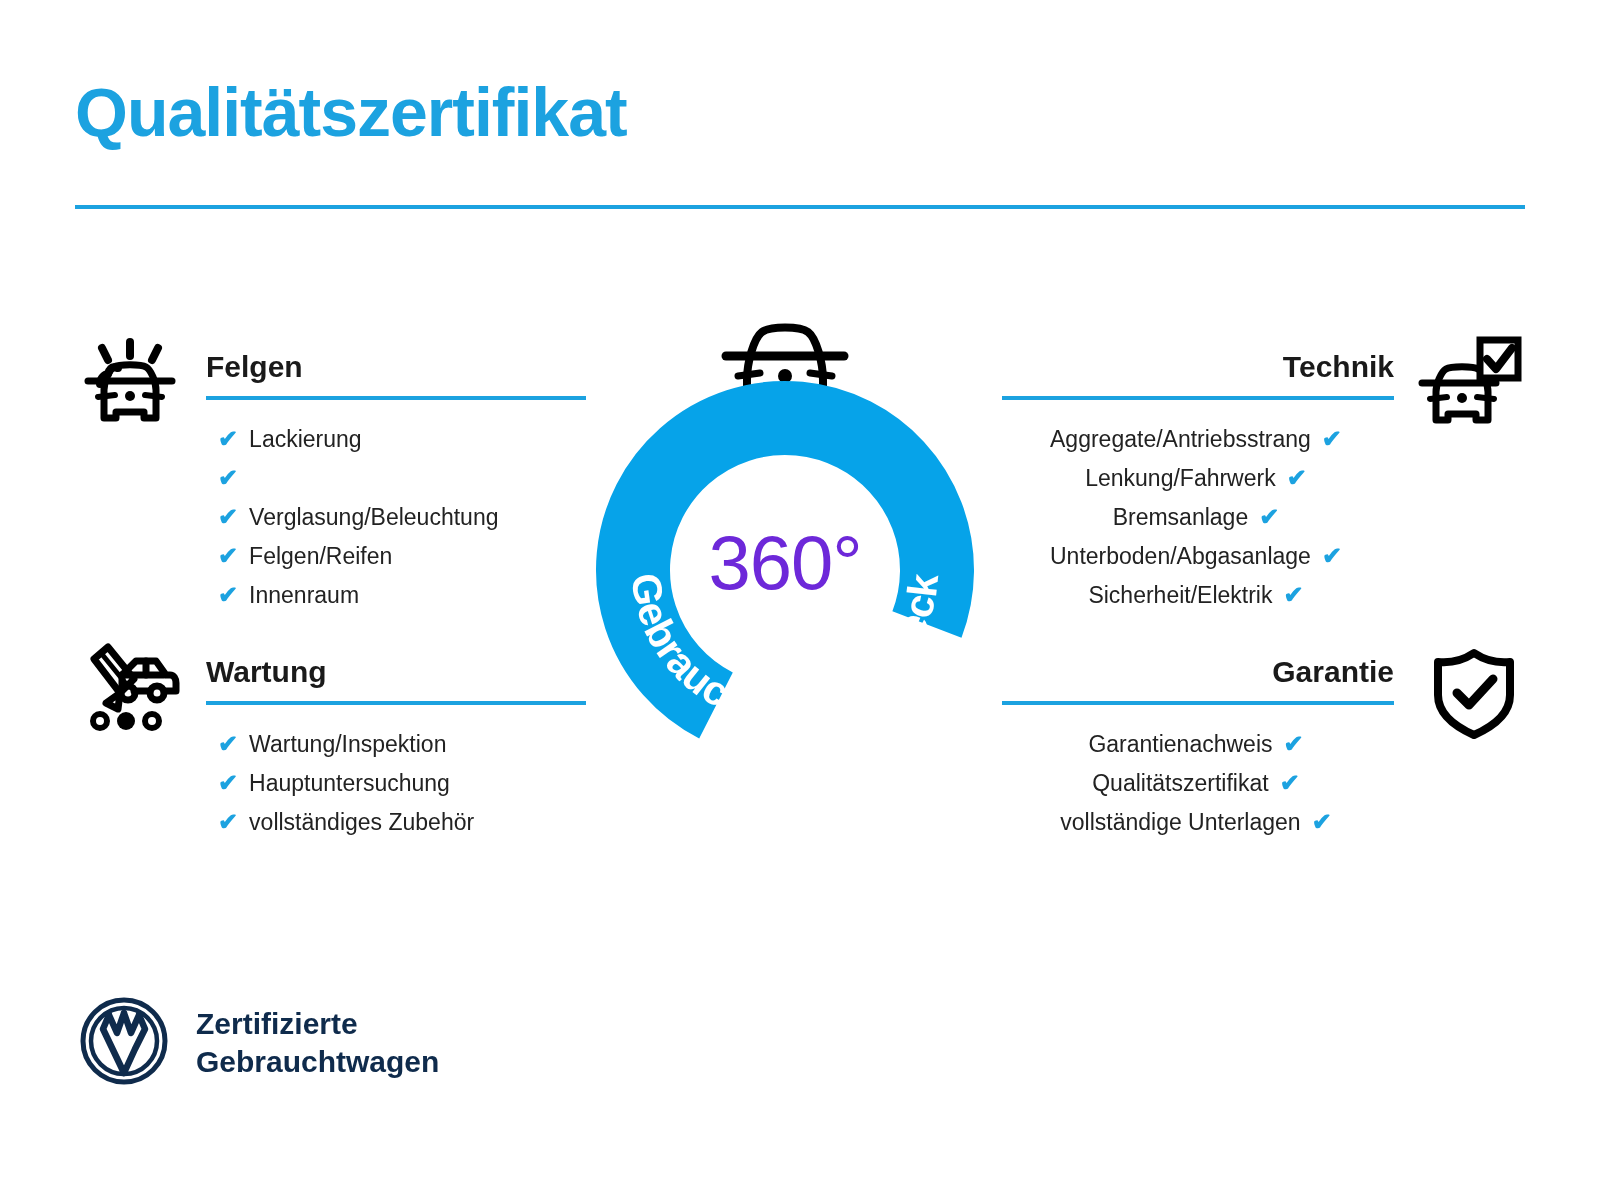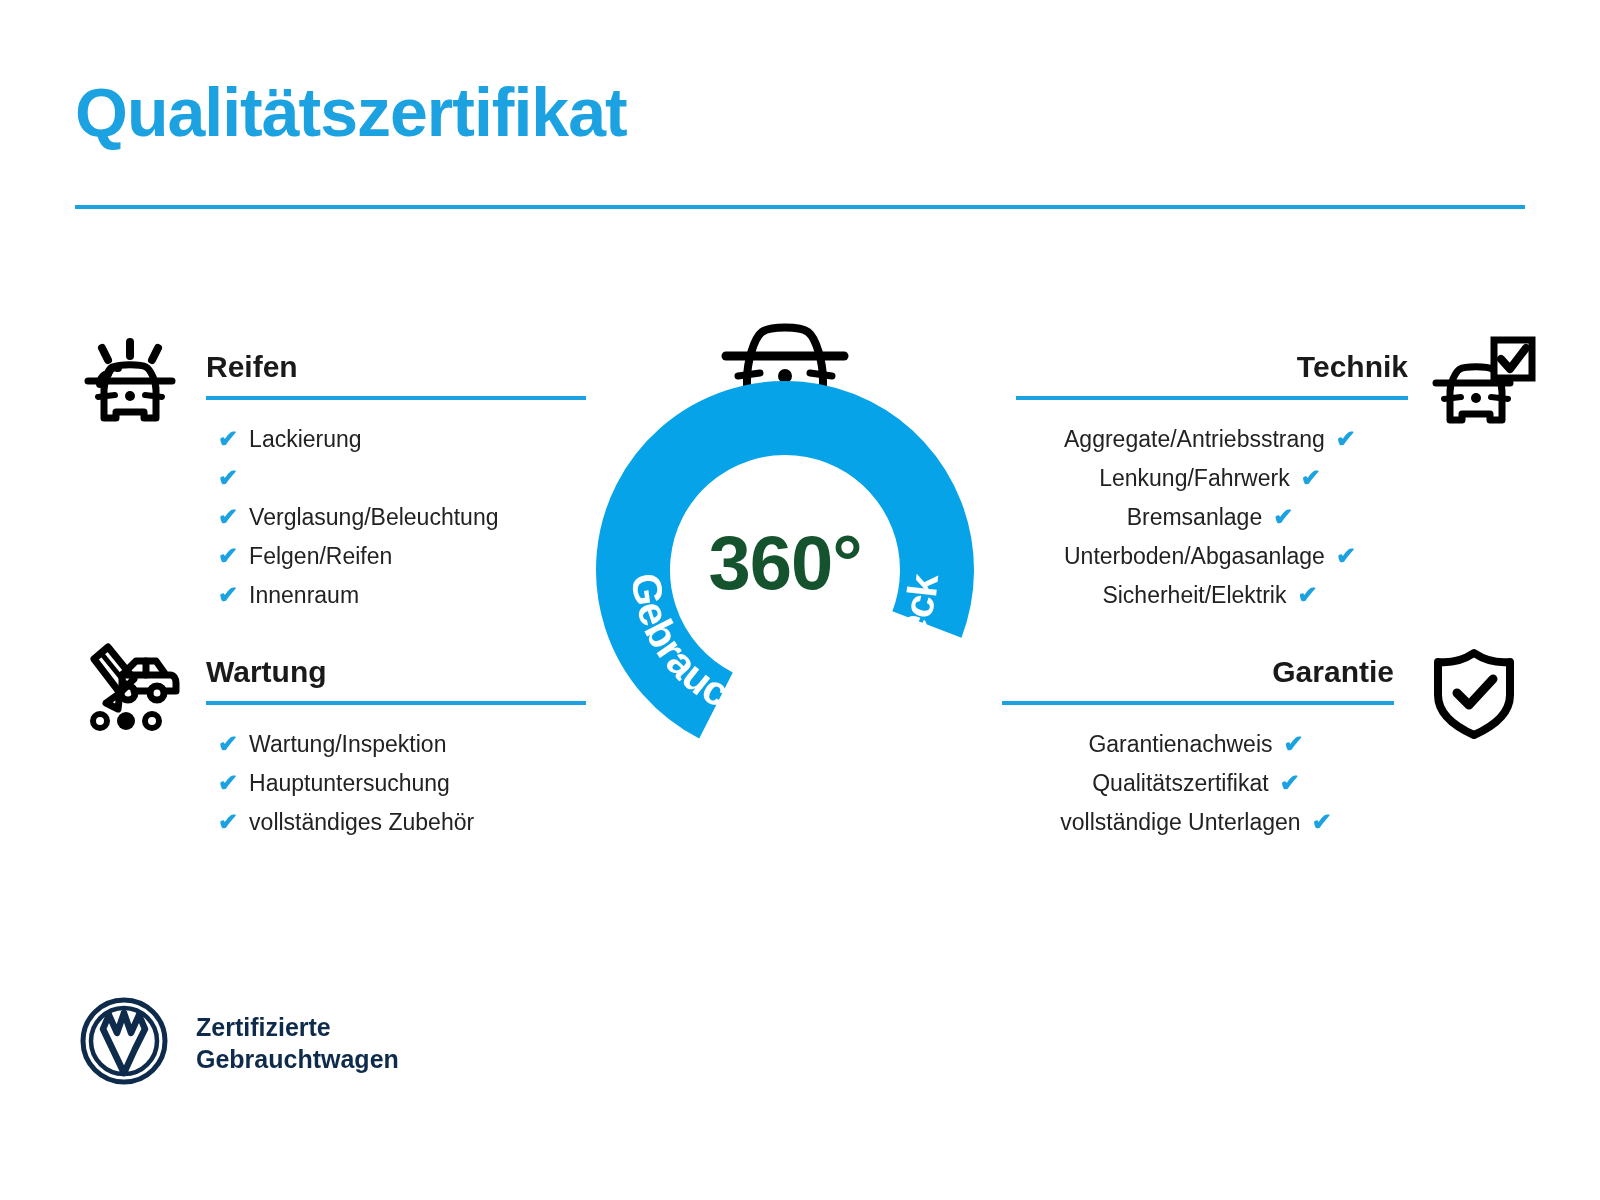--- a/index.html
+++ b/index.html
@@ -132,38 +132,38 @@
     top: 80px;
     width: 450px;
     height: 380px;
     display: flex;
     align-items: center;
     justify-content: center;
     pointer-events: none;
   }
   #badge-number {
     font-size: 76px;
-    font-weight: 700;
-    color: #14532d;
+    font-weight: 400;
+    color: #6d28d9;
     letter-spacing: -1px;
     transform: translateY(-8px);
   }
 
   
   #footer {
     position: absolute;
     left: 78px;
     top: 995px;
     display: flex;
     align-items: center;
   }
   #vw-mark { flex: 0 0 auto; }
   #footer-text {
     margin-left: 26px;
-    font-size: 25px;
+    font-size: 30px;
     font-weight: 700;
     color: #0F2B4C;
     line-height: 1.28;
   }
 </style>
 </head>
 <body>
 
 <div id="page">
 
@@ -182,21 +182,21 @@
           </g>
           <g fill="none" stroke="#000000" stroke-width="7" stroke-linejoin="round">
             <path d="M26 56 C26 48 31 36 36 33 C41 30 63 30 68 33 C73 36 78 48 78 56 L78 84 L66 84 L66 78 L38 78 L38 84 L26 84 Z"></path>
             <path d="M10 47 L94 47" stroke-width="7" stroke-linecap="round"></path>
             <path d="M20 63 L37 61" stroke-width="6" stroke-linecap="round"></path>
             <path d="M84 63 L67 61" stroke-width="6" stroke-linecap="round"></path>
           </g>
           <circle cx="52" cy="62" r="5" fill="#000000"></circle>
         </svg>
       </span>
-      <span class="sec-title">Reifen</span>
+      <span class="sec-title">Felgen</span>
       <span class="sec-underline"></span>
     </div>
     <ul class="items">
       <li class="item">
         <span class="check">✔</span>
         <span>Lackierung</span>
       </li>
       <li class="item">
         <span class="check">✔</span>
       </li>
@@ -254,21 +254,21 @@
         <span class="check">✔</span>
         <span>Hauptuntersuchung</span>
       </li>
       <li class="item">
         <span class="check">✔</span>
         <span>vollständiges Zubehör</span>
       </li>
     </ul>
   </div>
 
-  <div class="section right" style="right:64px; top:340px; width:520px;">
+  <div class="section right" style="right:78px; top:340px; width:520px;">
     <div class="sec-head">
       <span class="sec-icon">
         <svg width="104" height="96" viewBox="0 0 104 96">
           <g fill="none" stroke="#000000" stroke-width="7" stroke-linejoin="round">
             <path d="M18 58 C18 50 23 38 28 35 C33 32 55 32 60 35 C65 38 70 50 70 58 L70 86 L58 86 L58 80 L30 80 L30 86 L18 86 Z"></path>
             <path d="M4 49 L78 49" stroke-width="7" stroke-linecap="round"></path>
             <path d="M12 65 L29 63" stroke-width="6" stroke-linecap="round"></path>
             <path d="M76 65 L59 63" stroke-width="6" stroke-linecap="round"></path>
           </g>
           <circle cx="44" cy="64" r="5" fill="#000000"></circle>

